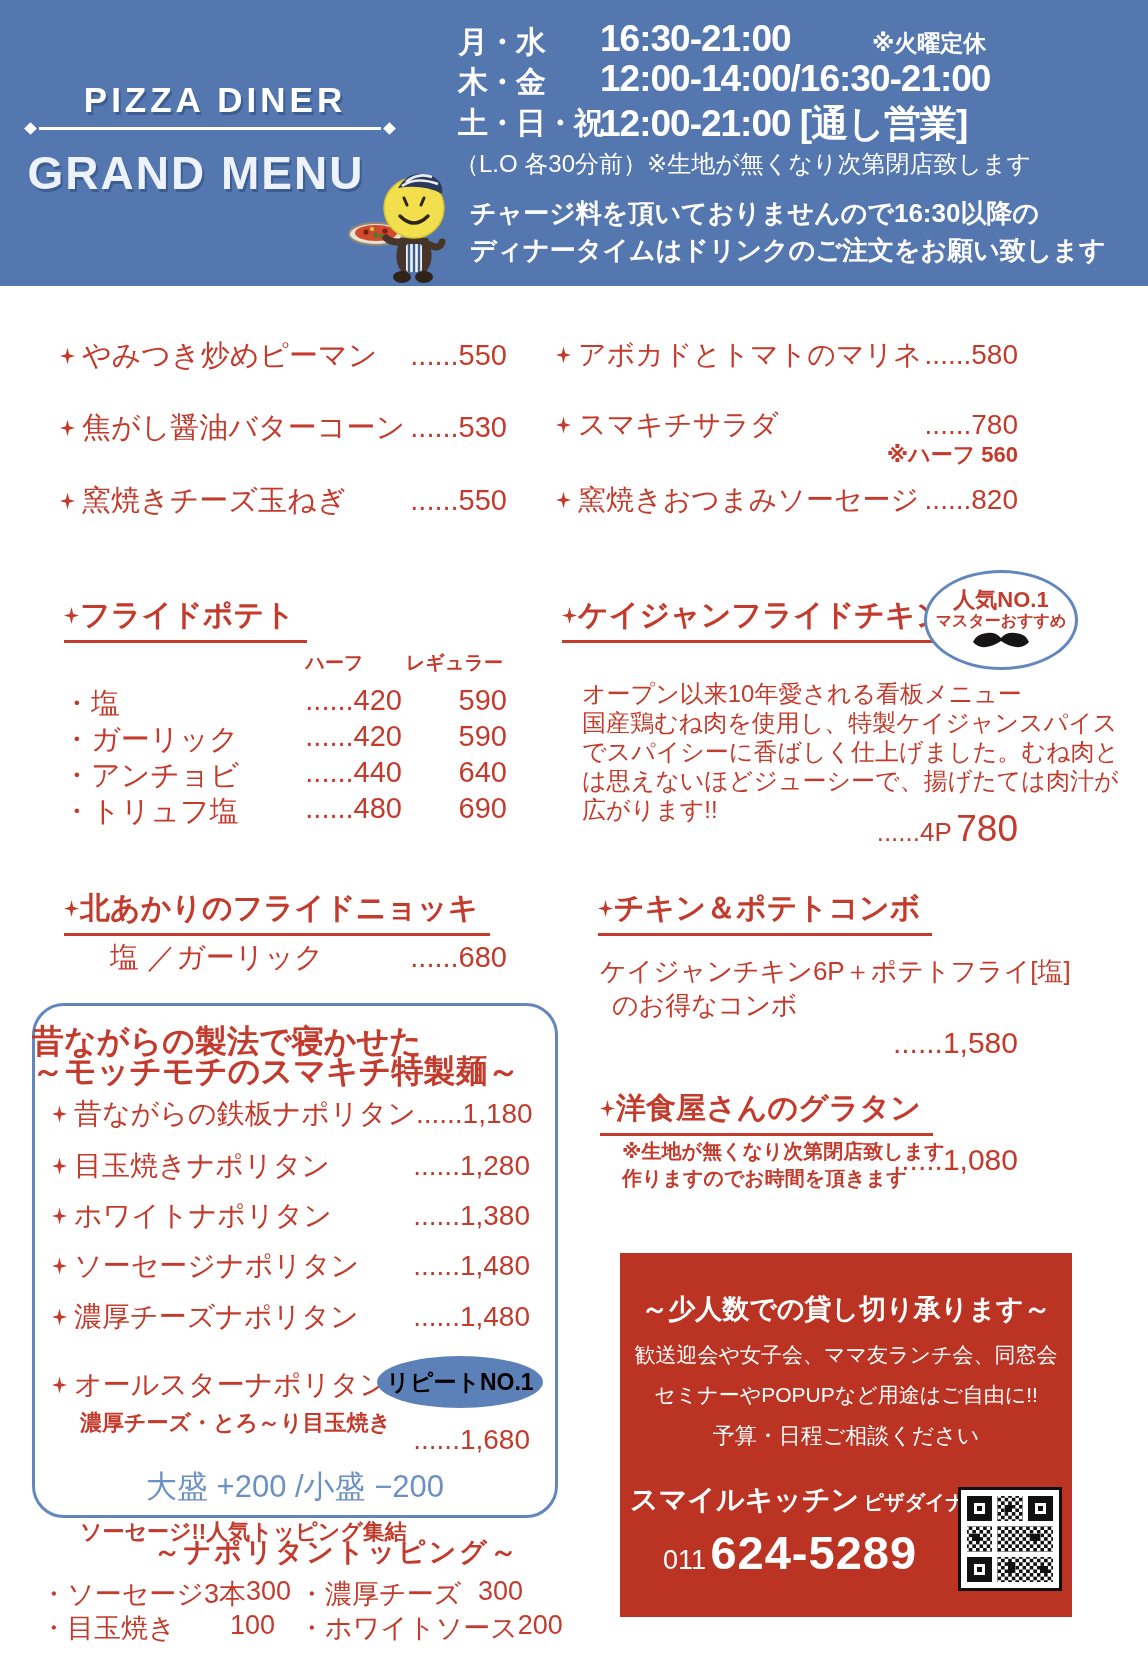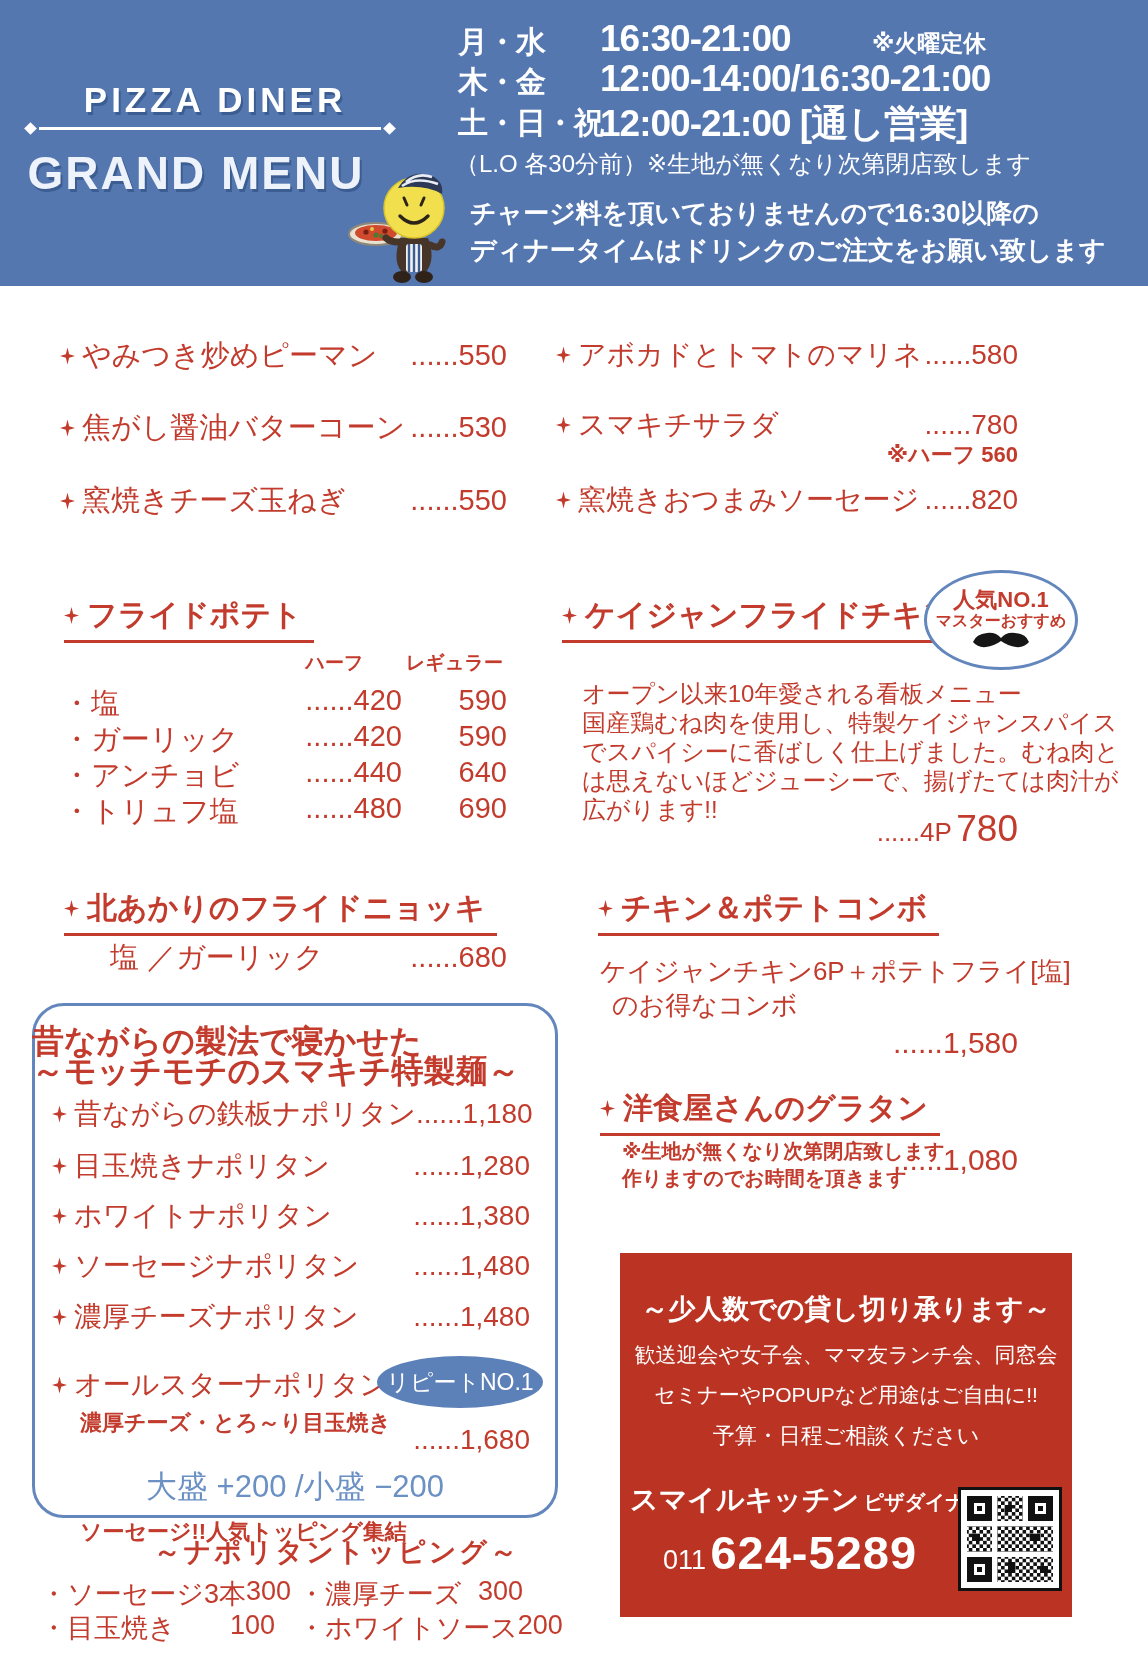--- a/index.html
+++ b/index.html
@@ -27,39 +27,39 @@
   .lonote{font-size:24px;font-weight:normal;white-space:nowrap}
   .charge{font-size:26px;font-weight:bold;white-space:nowrap}
 
   
   .mi{position:absolute;display:flex;justify-content:space-between;align-items:baseline;color:var(--red)}
   .nm{display:flex;align-items:center;gap:7px;white-space:nowrap}
   .pr{white-space:nowrap}
   .star{width:15px;height:17px;background:var(--red);flex:none;
         clip-path:polygon(50% 0,61% 39%,100% 50%,61% 61%,50% 100%,39% 61%,0 50%,39% 39%)}
   .sec{position:absolute;color:var(--red);font-weight:bold;font-size:30px;white-space:nowrap;
-       border-bottom:3px solid var(--red);padding:0 12px 4px 0;display:flex;align-items:center;gap:8px}
+       border-bottom:3px solid var(--red);padding:0 12px 4px 0;display:flex;align-items:center;gap:1px}
   .small-red{position:absolute;color:var(--red);white-space:nowrap}
 
   
   .pot-row{position:absolute;display:flex;color:var(--red);font-size:29px}
   .pot-row .pn{flex:1;white-space:nowrap}
   .pot-row .ph{width:135px;text-align:right;white-space:nowrap}
   .pot-row .pg{width:105px;text-align:right;white-space:nowrap}
   .pot-head{position:absolute;display:flex;color:var(--red);font-size:19px;font-weight:bold}
   .pot-head .pn{flex:1}
   .pot-head .ph{width:135px;text-align:center}
   .pot-head .pg{width:105px;text-align:center}
 
   
   .bluebox{position:absolute;left:32px;top:1003px;width:526px;height:515px;
            border:3.5px solid #6387bd;border-radius:32px;background:#fff}
   .intro{position:absolute;width:526px;text-align:left;color:var(--red);font-weight:bold;font-size:32px;white-space:nowrap}
   .badge-repeat{position:absolute;left:377px;top:1356px;width:166px;height:52px;background:var(--accent);
-                border-radius:50%;color:#ffffff;font-weight:normal;font-size:23px;display:flex;align-items:center;justify-content:center;white-space:nowrap}
+                border-radius:50%;color:#000000;font-weight:bold;font-size:23px;display:flex;align-items:center;justify-content:center;white-space:nowrap}
   .sizenote{position:absolute;left:32px;top:1466px;width:526px;text-align:center;color:#6a90c4;font-size:31px;white-space:nowrap}
 
   
   .badge-oval{position:absolute;left:924px;top:570px;width:154px;height:100px;border:3px solid #6387bd;
               border-radius:50%;background:#fff;display:flex;flex-direction:column;align-items:center;justify-content:center;gap:0}
   .badge-oval .b1{color:var(--red);font-weight:bold;font-size:22px;line-height:24px;white-space:nowrap}
   .badge-oval .b2{color:var(--red);font-weight:bold;font-size:16px;line-height:18px;white-space:nowrap}
 
   
   .redbox{position:absolute;left:620px;top:1253px;width:452px;height:364px;background:var(--boxred);color:#fff}

